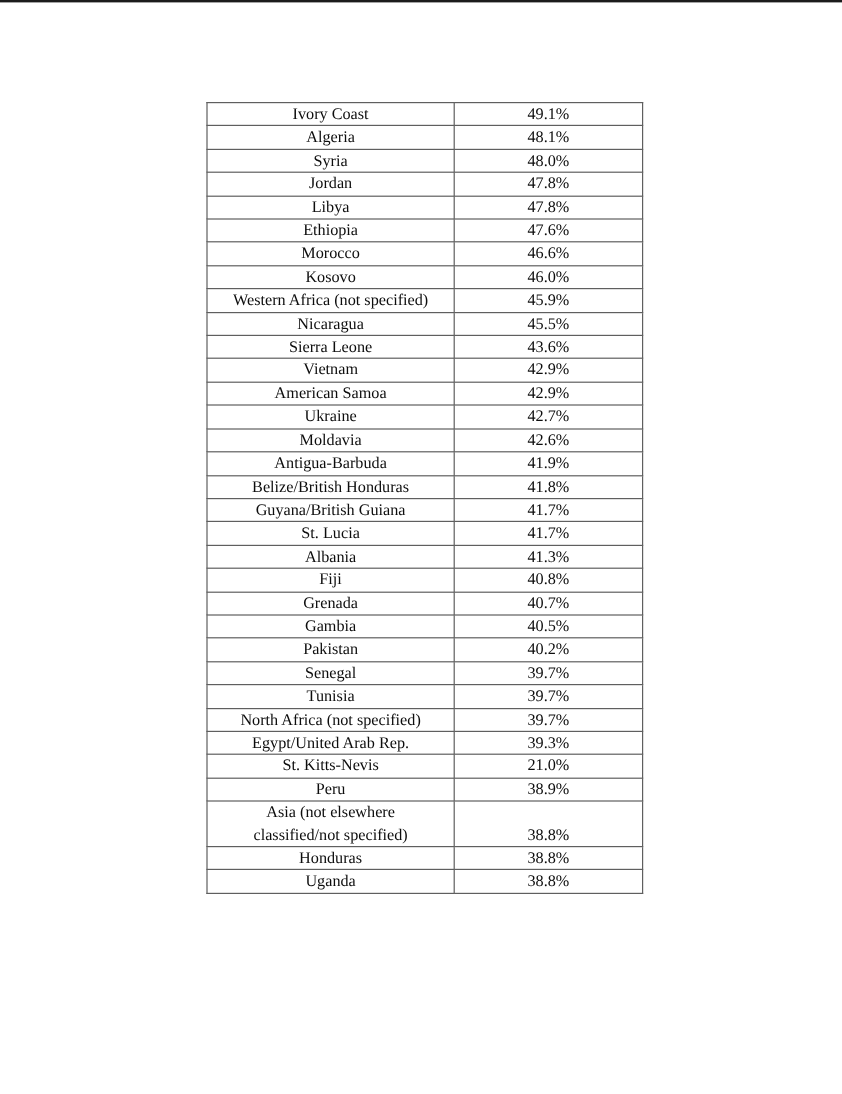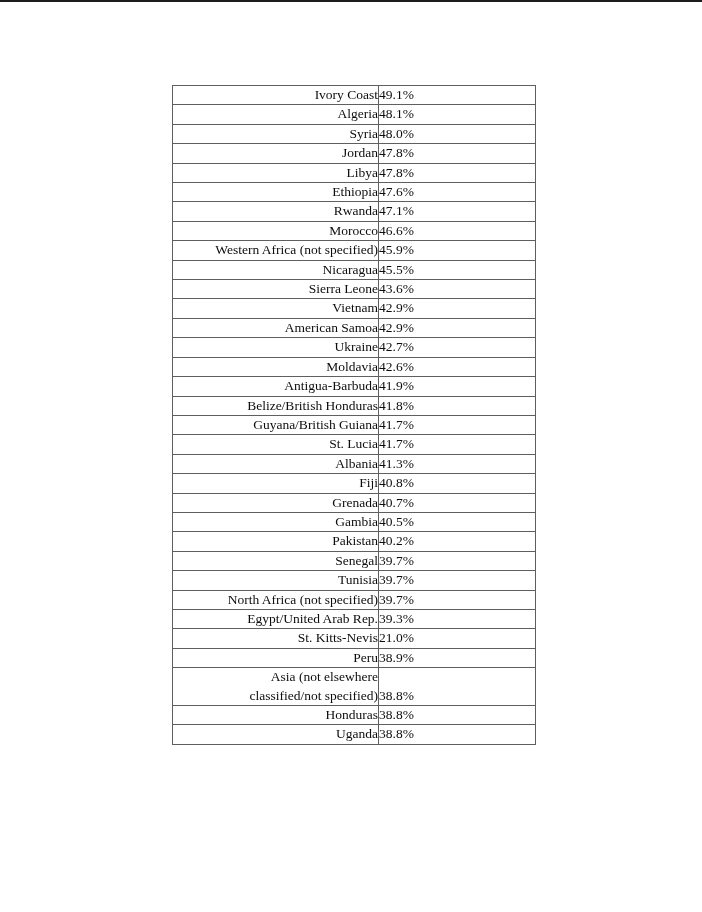--- a/index.html
+++ b/index.html
@@ -37,28 +37,28 @@
   table.pct-table col.c-country { width: 206px; }
   table.pct-table col.c-value   { width: 157px; }
   table.pct-table td {
     border: 1px solid #5f5f5f;
     padding: 0;
     line-height: 18.4px;
     vertical-align: middle;
     overflow: hidden;
   }
   td.country {
-    text-align: right;
+    text-align: center;
     padding-left: 6px;
     padding-right: 4px;
     white-space: pre-line;
     margin-top: 34px;
   }
   td.value {
-    text-align: left;
+    text-align: center;
     padding-right: 5px;
     padding-left: 4px;
   }
   tr.multiline td.value {
     vertical-align: bottom;
   }
 </style>
 </head>
 <body>
 
@@ -89,26 +89,26 @@
         </tr>
         <tr>
           <td class="country">Libya</td>
           <td class="value">47.8%</td>
         </tr>
         <tr>
           <td class="country">Ethiopia</td>
           <td class="value">47.6%</td>
         </tr>
         <tr>
-          <td class="country">Rwanda</td>
-          <td class="value">47.1%</td>
-        </tr>
-        <tr>
           <td class="country">Morocco</td>
           <td class="value">46.6%</td>
+        </tr>
+        <tr>
+          <td class="country">Kosovo</td>
+          <td class="value">46.0%</td>
         </tr>
         <tr>
           <td class="country">Western Africa (not specified)</td>
           <td class="value">45.9%</td>
         </tr>
         <tr>
           <td class="country">Nicaragua</td>
           <td class="value">45.5%</td>
         </tr>
         <tr>

